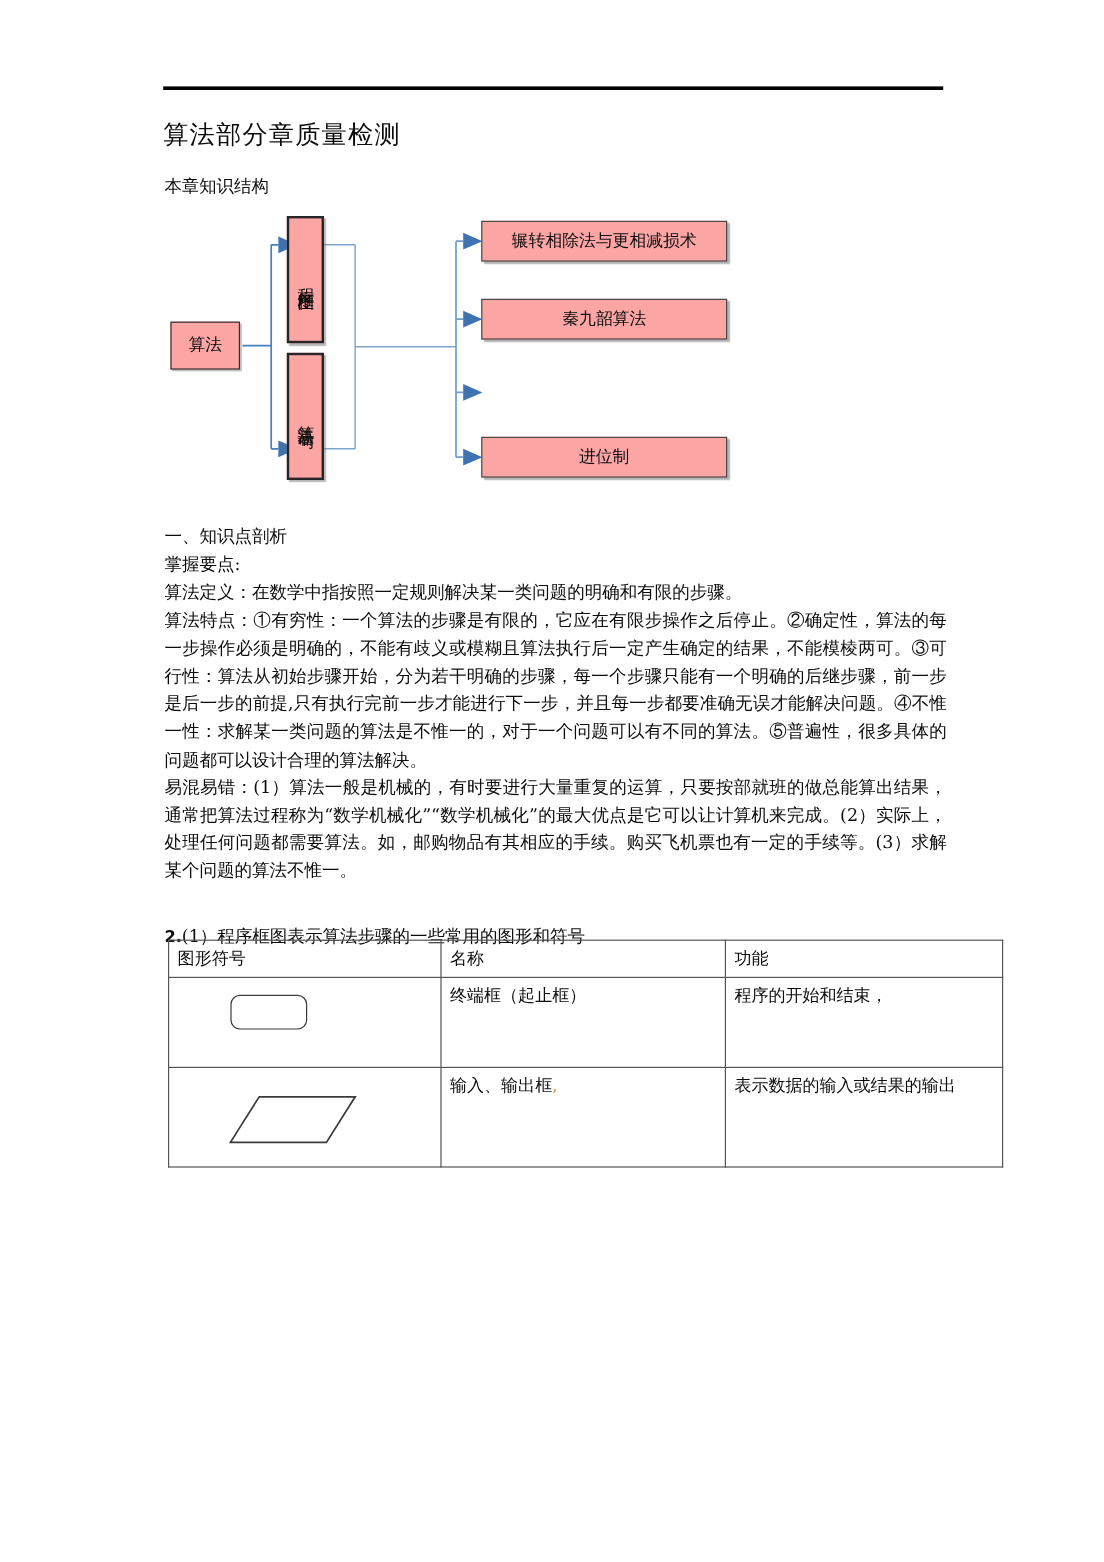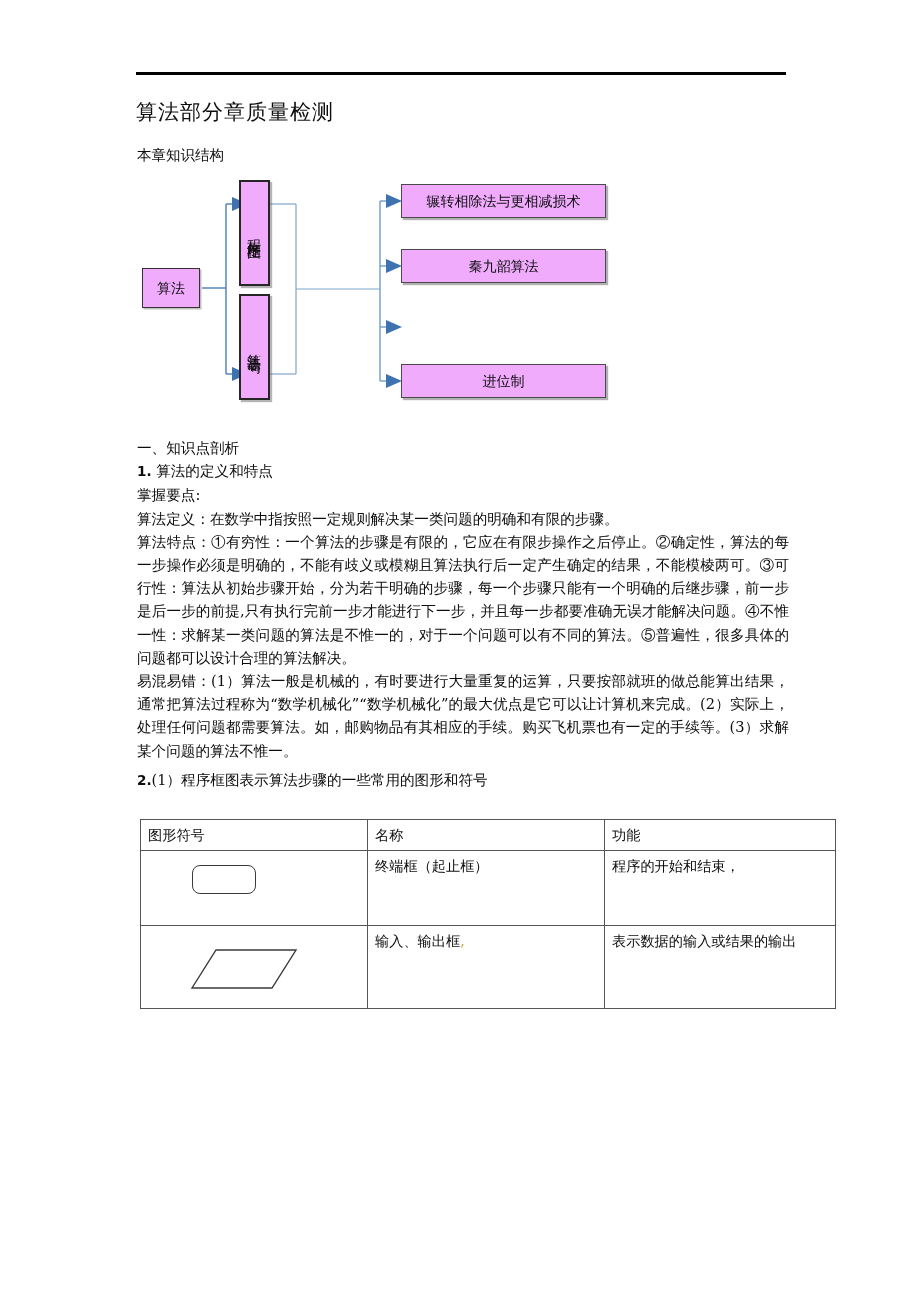--- a/index.html
+++ b/index.html
@@ -50,21 +50,21 @@
     left: 136px;
     top: 172px;
     width: 660px;
     height: 230px;
   }
   .diagram svg { position: absolute; left: 0; top: 0; }
 
   .node {
     position: absolute;
     box-sizing: border-box;
-    background: #f0abfc;
+    background: #fca5a5;
     border: 1px solid #3f3f3f;
     box-shadow: 2px 2px 1px rgba(120,120,120,0.55);
     font-size: 14px;
     line-height: 1.0;
     display: flex;
     align-items: center;
     justify-content: center;
     color: #0d0d0d;
   }
   .node.root {
@@ -114,21 +114,21 @@
     left: 137px;
     top: 771px;
     font-size: 14.6px;
   }
   .table-caption .b { font-family: "DejaVu Sans", "Liberation Sans", sans-serif; font-weight: bold; font-size: 13.5px; }
 
   
   table.sym-table {
     position: absolute;
     left: 140px;
-    top: 819px;
+    top: 783px;
     width: 650px;
     border-collapse: collapse;
     table-layout: fixed;
   }
   table.sym-table td {
     border: 1px solid #555;
     padding: 4px 7px 4px 7px;
     vertical-align: top;
     font-size: 14.2px;
     line-height: 22px;
@@ -200,21 +200,20 @@
   <div class="node vert v1">程序框图</div>
   <div class="node vert v2">算法语句</div>
 
   <div class="node leaf l1">辗转相除法与更相减损术</div>
   <div class="node leaf l2">秦九韶算法</div>
   <div class="node leaf l4">进位制</div>
 </div>
 
 <div class="body-text">
   <p>一、知识点剖析</p>
-  <p><span class="b">1.</span> <span>算法的定义和特点</span></p>
   <p>掌握要点:</p>
   <p>算法定义：在数学中指按照一定规则解决某一类问题的明确和有限的步骤。</p>
   <p>算法特点：①有穷性：一个算法的步骤是有限的，它应在有限步操作之后停止。②确定性，算法的每一步操作必须是明确的，不能有歧义或模糊且算法执行后一定产生确定的结果，不能模棱两可。③可行性：算法从初始步骤开始，分为若干明确的步骤，每一个步骤只能有一个明确的后继步骤，前一步是后一步的前提,只有执行完前一步才能进行下一步，并且每一步都要准确无误才能解决问题。④不惟一性：求解某一类问题的算法是不惟一的，对于一个问题可以有不同的算法。⑤普遍性，很多具体的问题都可以设计合理的算法解决。</p>
   <p>易混易错：(1）算法一般是机械的，有时要进行大量重复的运算，只要按部就班的做总能算出结果，通常把算法过程称为“数学机械化”“数学机械化”的最大优点是它可以让计算机来完成。(2）实际上，处理任何问题都需要算法。如，邮购物品有其相应的手续。购买飞机票也有一定的手续等。(3）求解某个问题的算法不惟一。</p>
 </div>
 
 <div class="table-caption">
   <span class="b">2.</span><span>(1）程序框图表示算法步骤的一些常用的图形和符号</span>
 </div>
 

